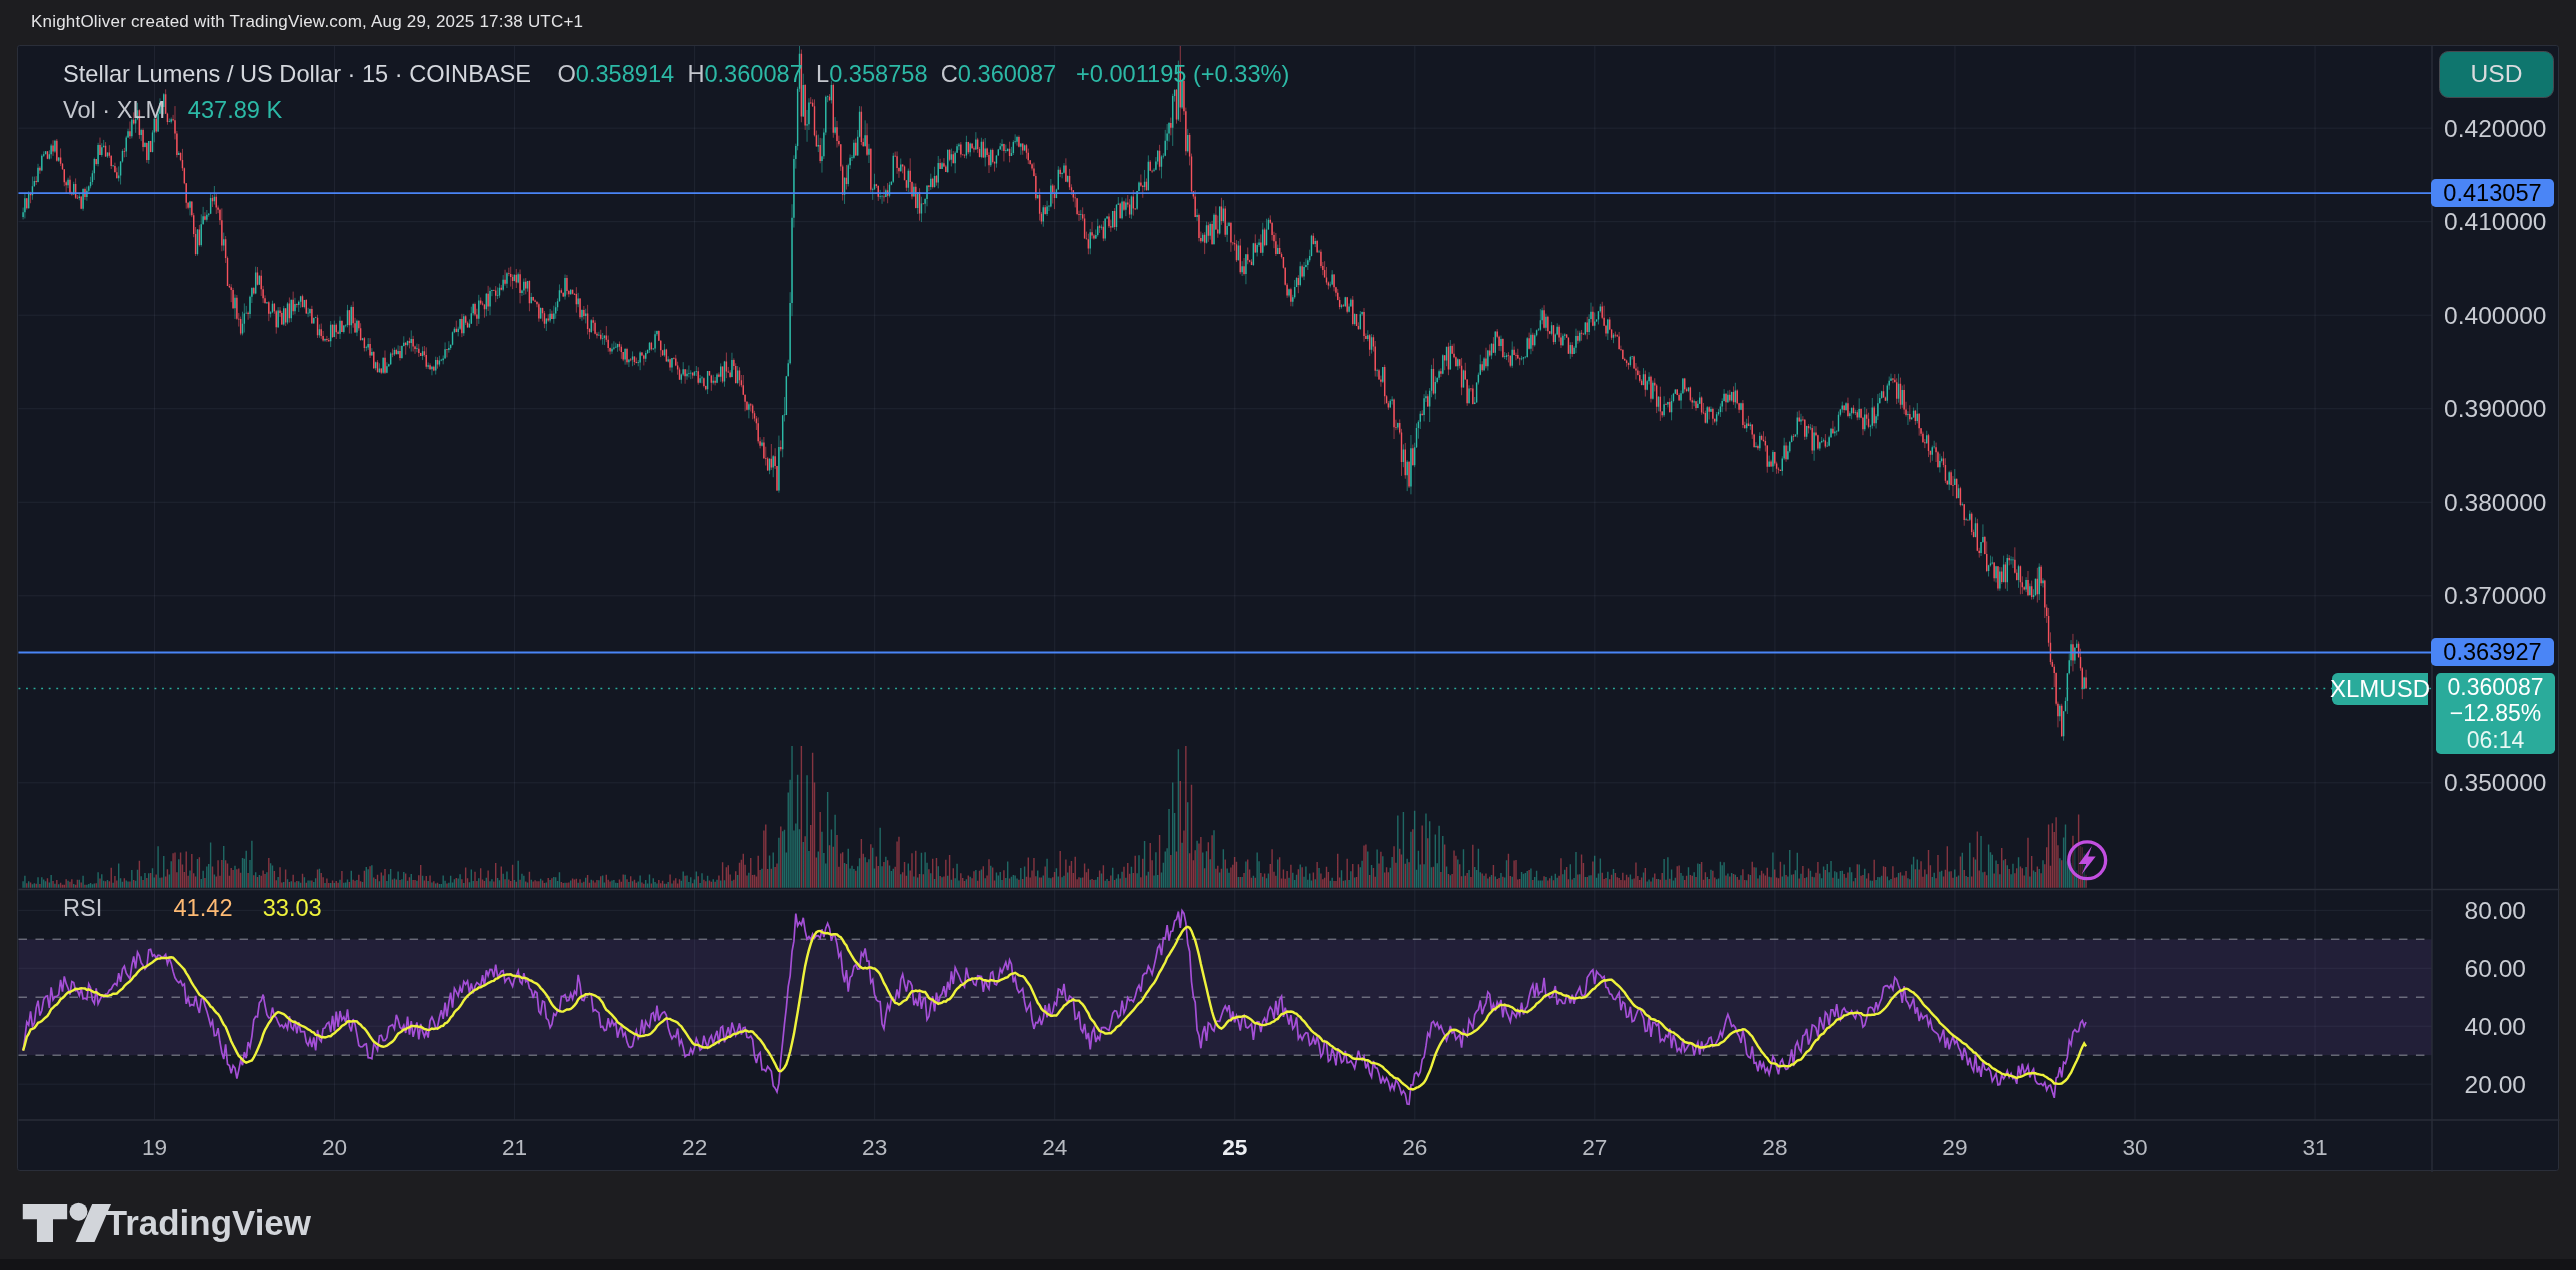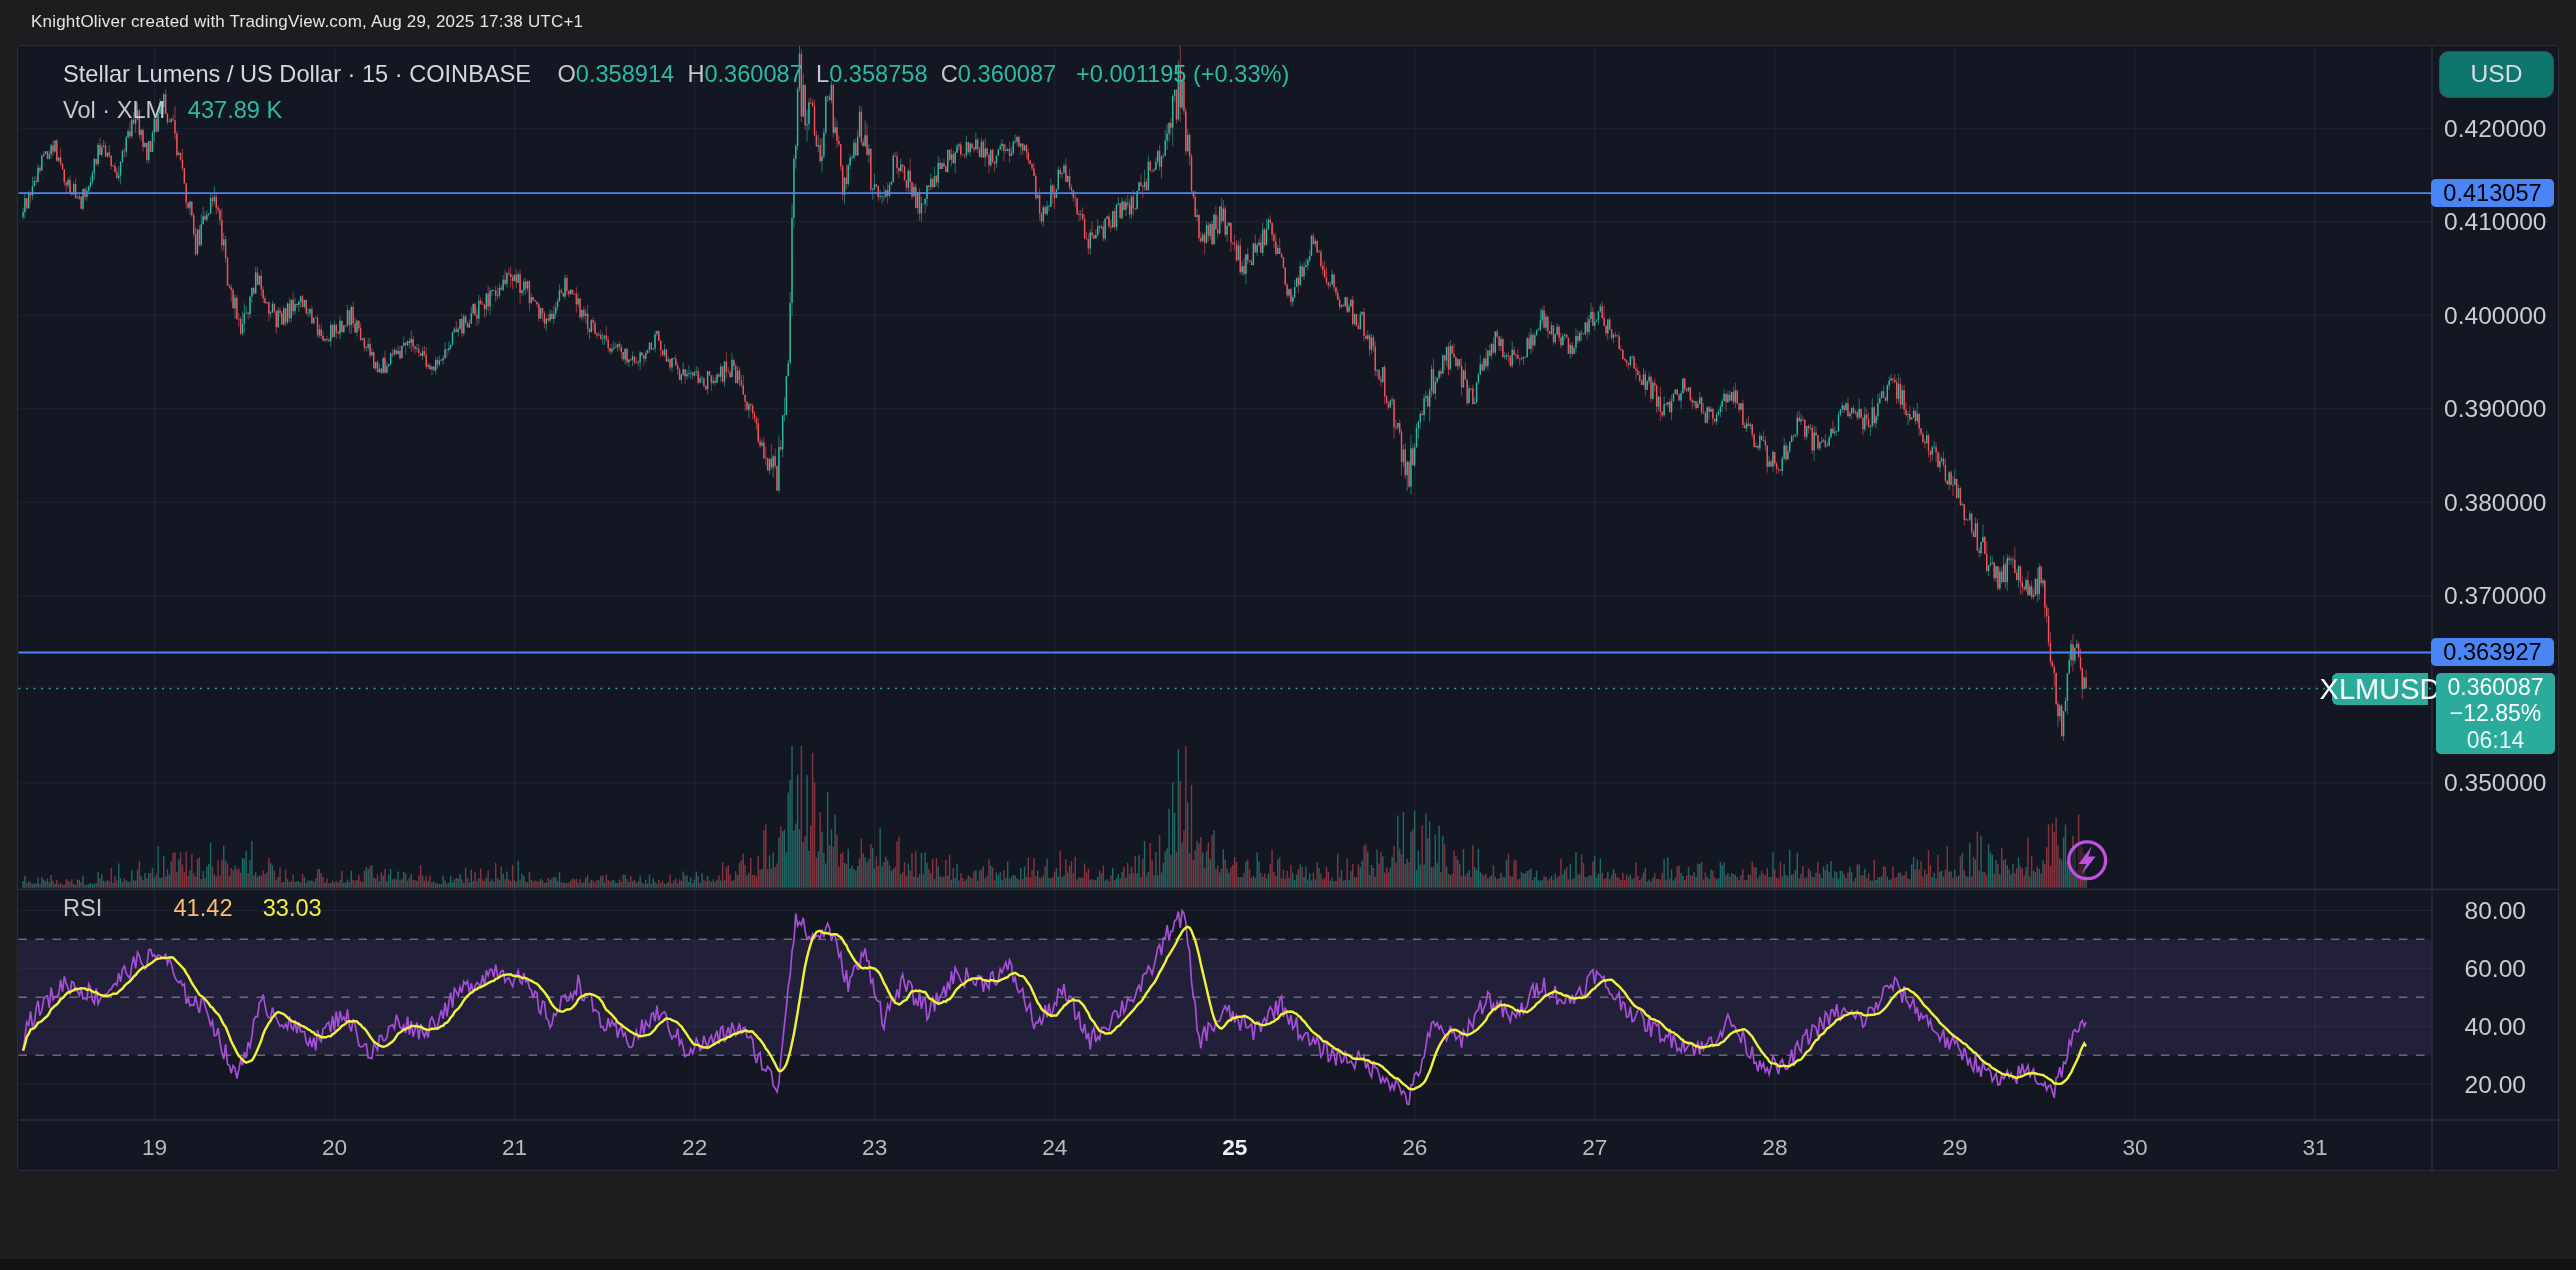--- a/index.html
+++ b/index.html
@@ -22,21 +22,21 @@
   .rsi-legend .rsi-ma{color:#eef23c;}
   .usd-button{position:absolute;left:2421px;top:4.7px;width:115px;height:47px;background:#0f766e;
         border:1.9px solid #45484f;border-radius:9.4px;color:#dadbde;font-size:24.6px;
         display:flex;align-items:center;justify-content:center;box-sizing:border-box;z-index:6;}
   .tag{position:absolute;left:2413px;width:123px;height:28px;border-radius:4.7px;
         font-size:23.6px;display:flex;align-items:center;justify-content:center;z-index:6;}
   .tag.blue{background:#4a85f6;color:#000000;}
   .tag-b1{top:133px;}
   .tag-b2{top:592px;}
   .xlm-tag{position:absolute;left:2314px;top:627px;width:96px;height:32px;background:#2aab9b;
-        color:#fff;font-size:29px;border-radius:5.7px 0 0 5.7px;display:flex;align-items:center;
+        color:#fff;font-size:24px;border-radius:5.7px 0 0 5.7px;display:flex;align-items:center;
         justify-content:center;z-index:6;}
   .price-block{position:absolute;left:2418px;top:627px;width:119px;height:81px;background:#2aab9b;
         border-radius:4.7px;color:#fff;font-size:23px;line-height:26.5px;display:flex;
         flex-direction:column;align-items:center;justify-content:center;z-index:7;}
   .price-block .dim{color:#e7f7f3;}
   .footer{position:absolute;left:0;top:1172px;width:2576px;height:98px;background:#1d1d20;}
   .footer svg{position:absolute;left:19px;top:13.2px;}
   .bottom-strip{position:absolute;left:0;top:1259px;width:2576px;height:11.3px;background:#131316;}
 </style>
 </head>
@@ -168,15 +168,25 @@
     <div class="tag blue tag-b2">0.363927</div>
 
     <div class="xlm-tag">XLMUSD</div>
     <div class="price-block">
       <div>0.360087</div>
       <div>−12.85%</div>
       <div class="dim">06:14</div>
     </div>
   </div>
 
+  <div class="footer">
+    <svg width="406" height="76" viewBox="0 0 430 80">
+      <g fill="#d2d5da">
+        <path d="M4 20 h47 v16 h-15 v24 h-17 v-24 h-15 z"></path>
+        <circle cx="63" cy="28" r="9.5"></circle>
+        <path d="M60 60 l17.5 -40 h20 l-17.5 40 z"></path>
+        <text x="92" y="53" font-family="Liberation Sans, sans-serif" font-size="37" font-weight="700" fill="#d2d5da">TradingView</text>
+      </g>
+    </svg>
+  </div>
   <div class="bottom-strip"></div>
 </div>
 
 
 </body></html>

